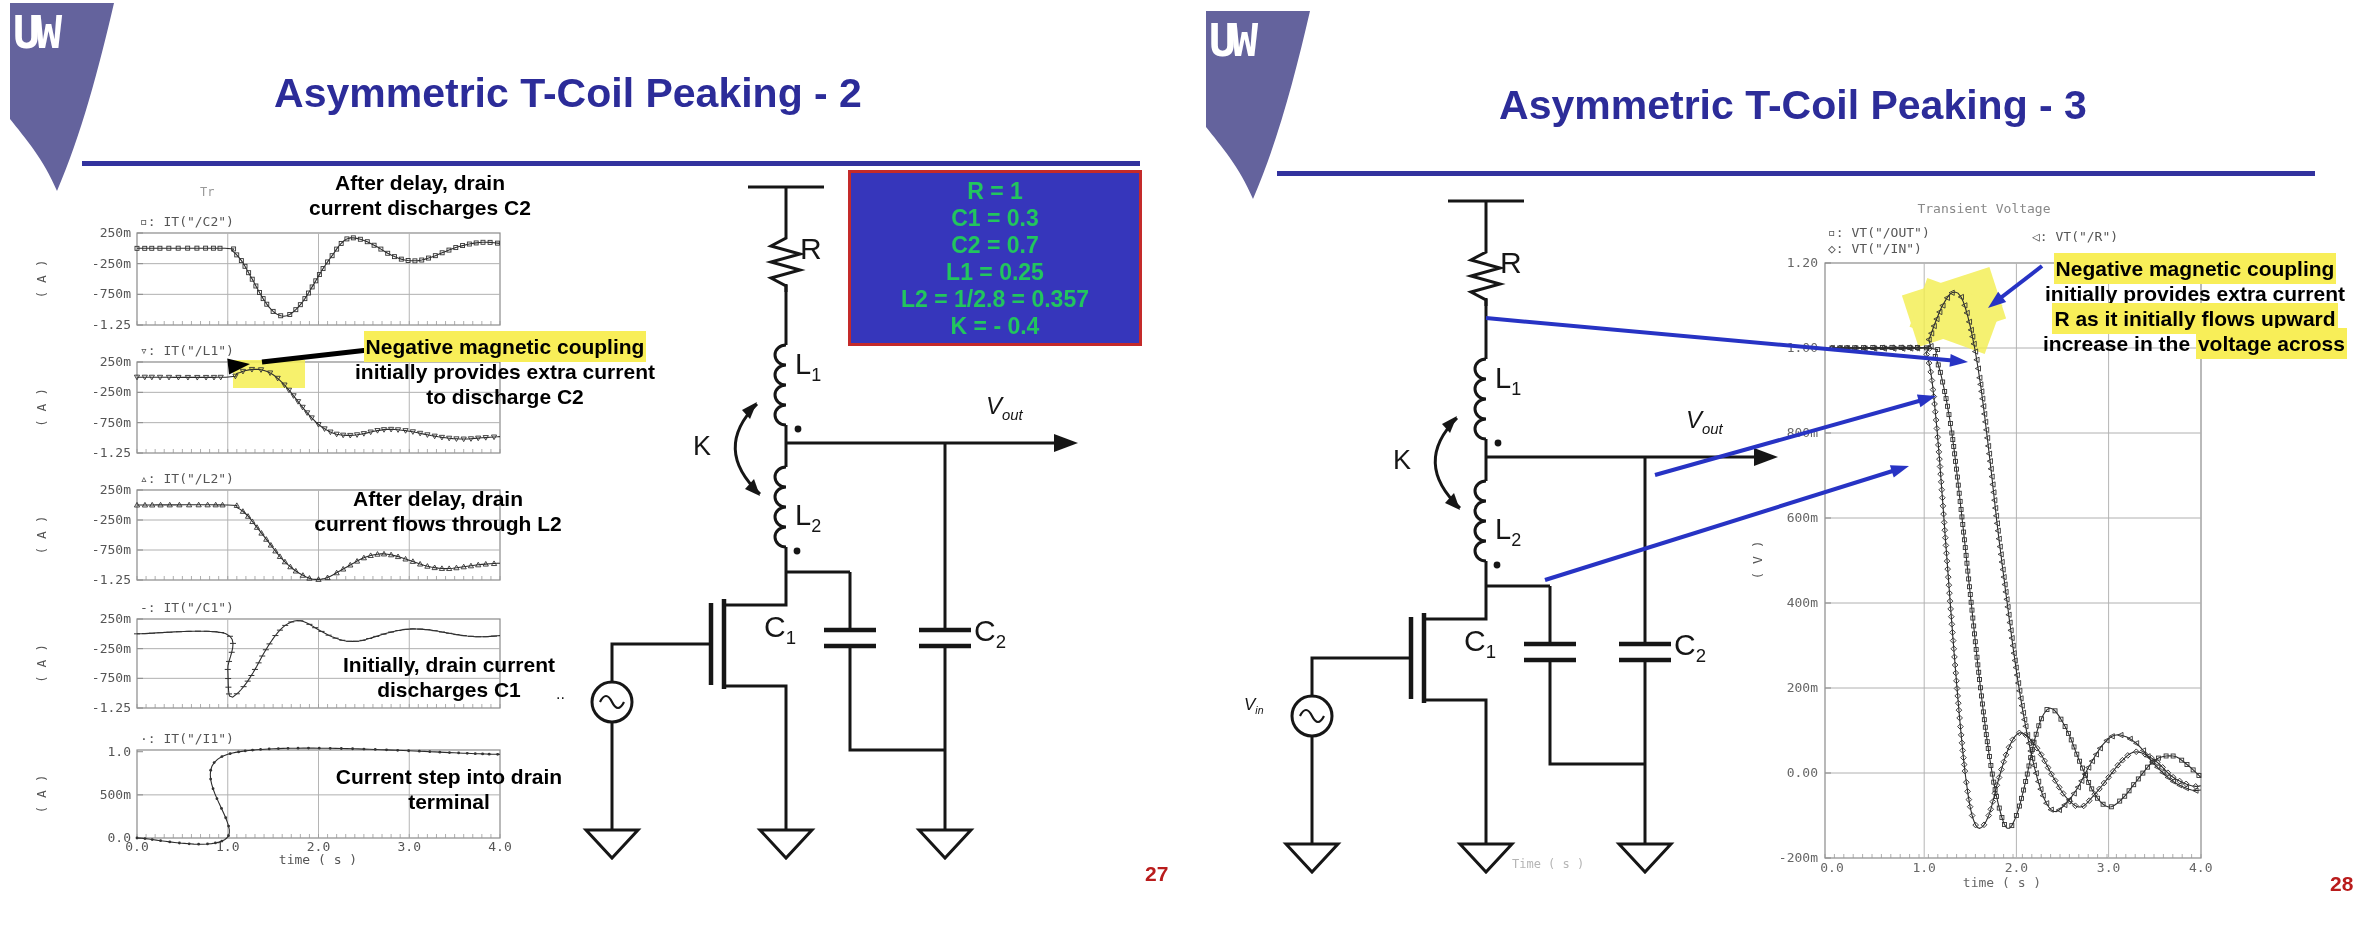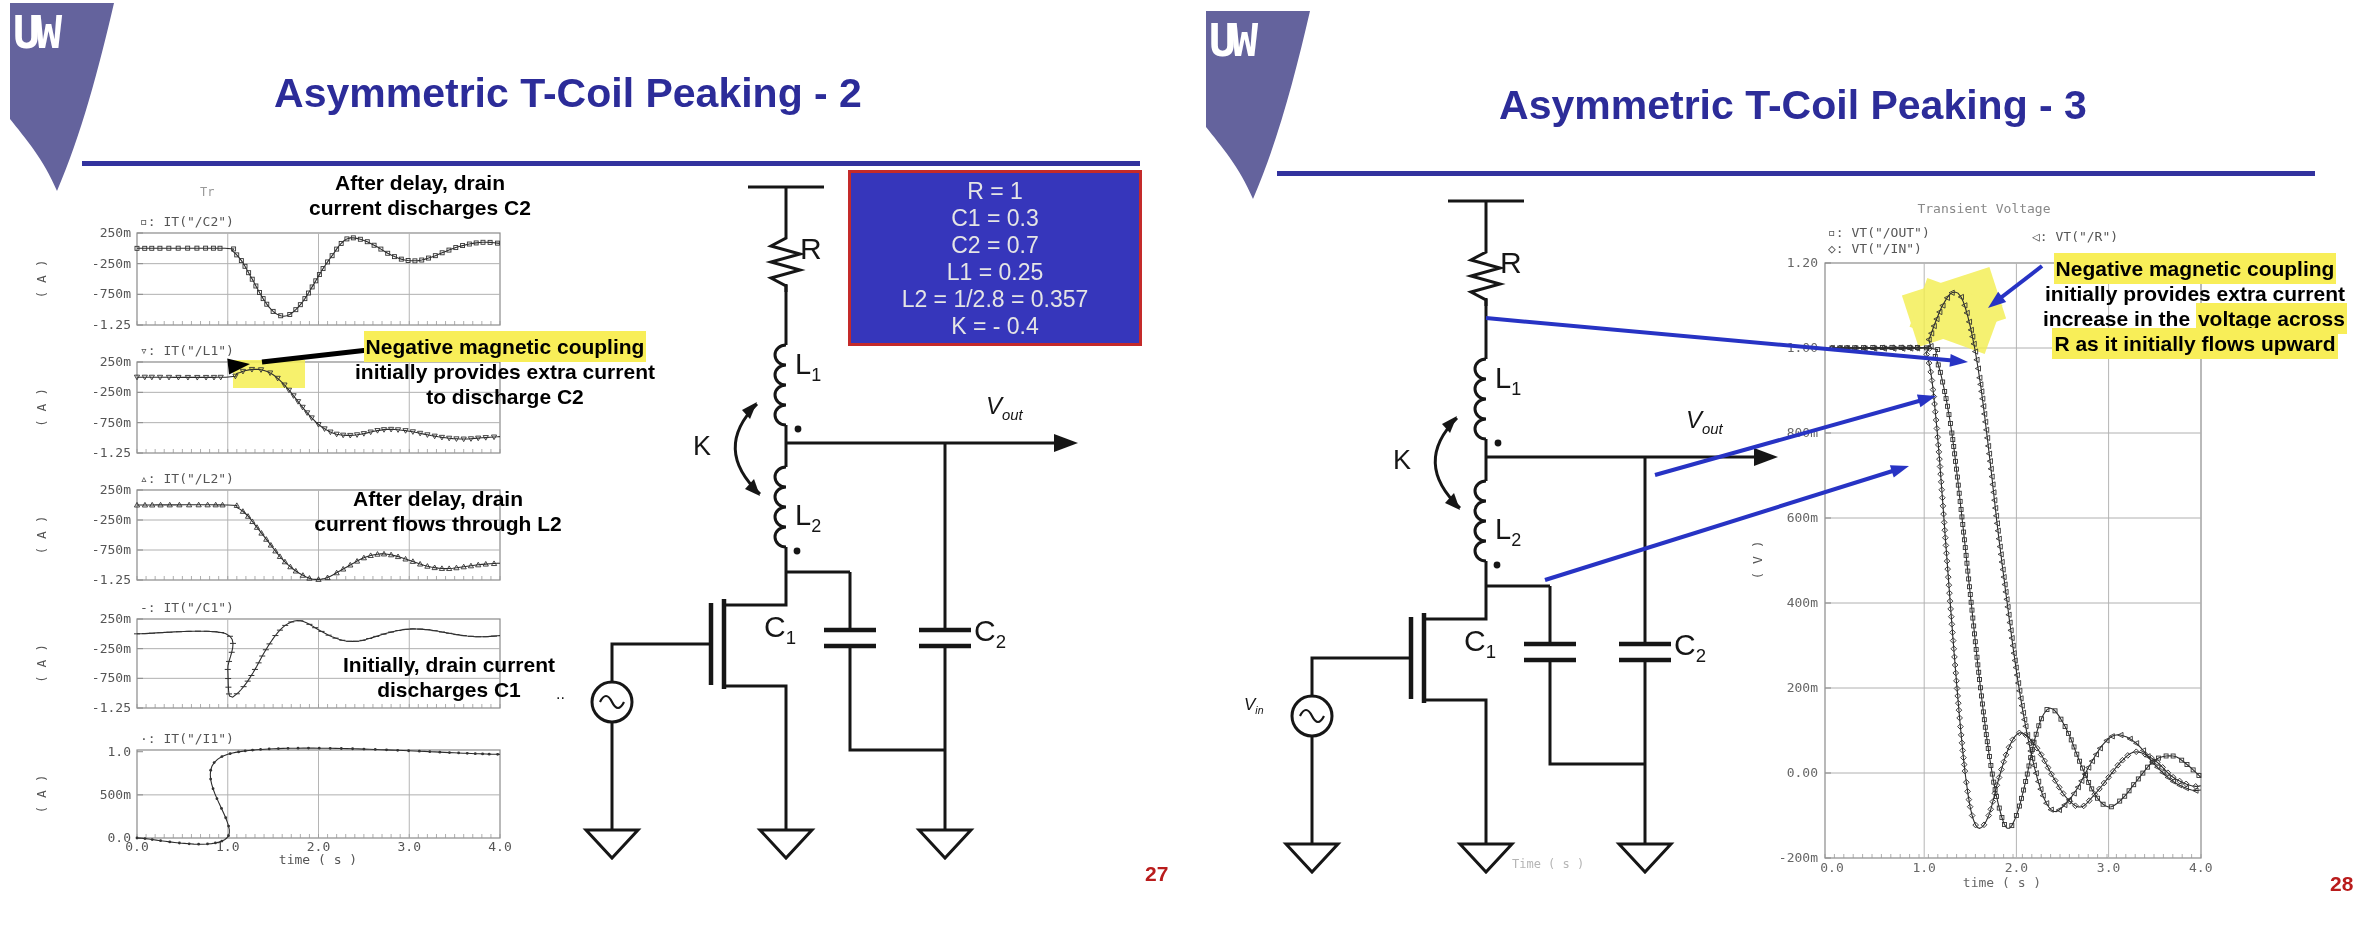--- a/index.html
+++ b/index.html
@@ -9,21 +9,21 @@
   #gfx text{font-family:"DejaVu Sans Mono",monospace}
   h1.t{position:absolute;margin:8px;color:#2c2c99;font-size:41px;font-weight:bold;text-align:center;
        font-family:"Liberation Sans",sans-serif}
   .t1{left:100px;top:62px;width:920px}
   .t2{left:1290px;top:74px;width:990px}
   .rule{position:absolute;height:5px;background:#32329e}
   .r1{left:82px;top:161px;width:1058px}
   .r2{left:1277px;top:171px;width:1038px}
   .pbox{position:absolute;left:848px;top:170px;width:288px;background:#3636bb;
         border:3px solid #c42a2a;text-align:center;padding:5px 0 3px 0}
-  .pbox div{color:#e5e5e5;font-weight:normal;font-size:23px;line-height:27px}
+  .pbox div{color:#22c55e;font-weight:bold;font-size:23px;line-height:27px}
   .ann{position:absolute;text-align:center;font-weight:bold;color:#000;font-size:21px;line-height:25px}
   .ann .hl{background:#f8ee58;padding:4px 2px}
   .clabel{position:absolute;color:#161616;white-space:nowrap;line-height:1}
   .clabel sub{font-size:0.62em}
   .it{font-style:italic}
   .pg{position:absolute;color:#b91c1c;font-weight:bold;font-size:21px}
 </style>
 </head>
 <body>
 
@@ -1124,25 +1124,29 @@
       <div><span>to discharge C2</span></div>
     </div>
     <div class="ann" style="left: 277px; top: 486px; width: 322px;">
       <div><span>After delay, drain</span></div>
       <div><span>current flows through L2</span></div>
     </div>
     <div class="ann" style="left: 288px; top: 652px; width: 322px;">
       <div><span>Initially, drain current</span></div>
       <div><span>discharges C1</span></div>
     </div>
+    <div class="ann" style="left: 288px; top: 764px; width: 322px;">
+      <div><span>Current step into drain</span></div>
+      <div><span>terminal</span></div>
+    </div>
     <div class="ann" style="left: 2014px; top: 256px; width: 362px;">
       <div><span class="hl">Negative magnetic coupling</span></div>
       <div><span>initially provides extra current</span></div>
+      <div><span class="hl">R as it initially flows upward</span></div>
       <div><span>increase in the </span><span class="hl">voltage across</span></div>
-      <div><span class="hl">R as it initially flows upward</span></div>
     </div>
     <span class="clabel" style="left: 800px; top: 234px; font-size: 30px;"><span>R</span></span>
     <span class="clabel" style="left: 795px; top: 350px; font-size: 29px;"><span>L</span><sub>1</sub></span>
     <span class="clabel" style="left: 693px; top: 433px; font-size: 27px;"><span>K</span></span>
     <span class="clabel" style="left: 795px; top: 501px; font-size: 29px;"><span>L</span><sub>2</sub></span>
     <span class="clabel it" style="left: 986px; top: 394px; font-size: 24px;"><span>V</span><sub>out</sub></span>
     <span class="clabel" style="left: 764px; top: 612px; font-size: 30px;"><span>C</span><sub>1</sub></span>
     <span class="clabel" style="left: 974px; top: 616px; font-size: 30px;"><span>C</span><sub>2</sub></span>
     <span class="clabel" style="left: 556px; top: 686px; font-size: 16px;"><span>..</span></span>
     <span class="clabel" style="left: 1500px; top: 248px; font-size: 30px;"><span>R</span></span>

